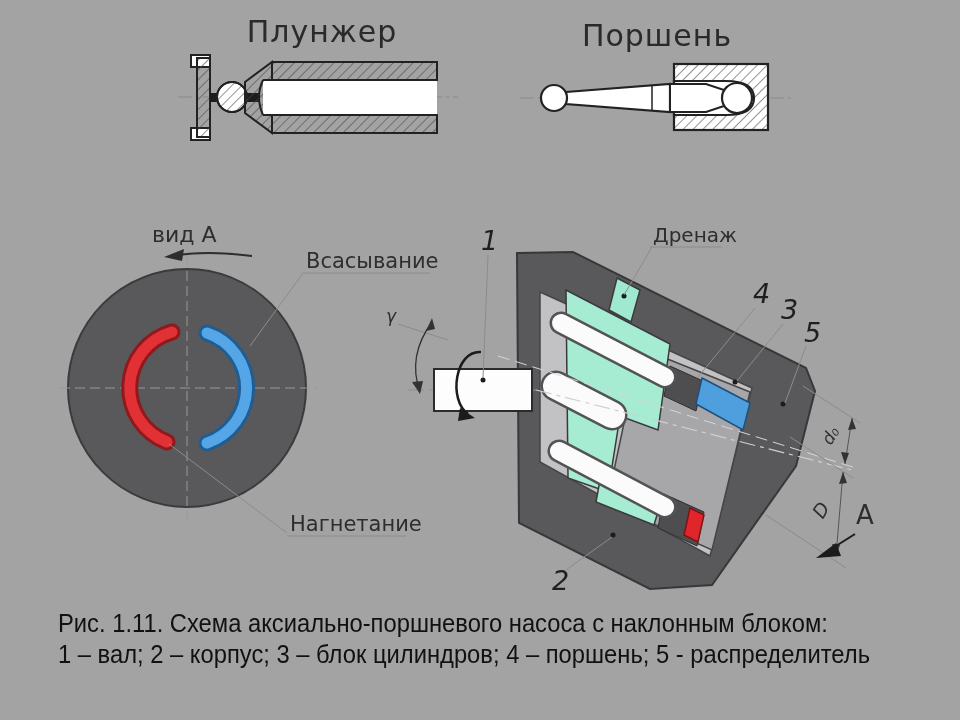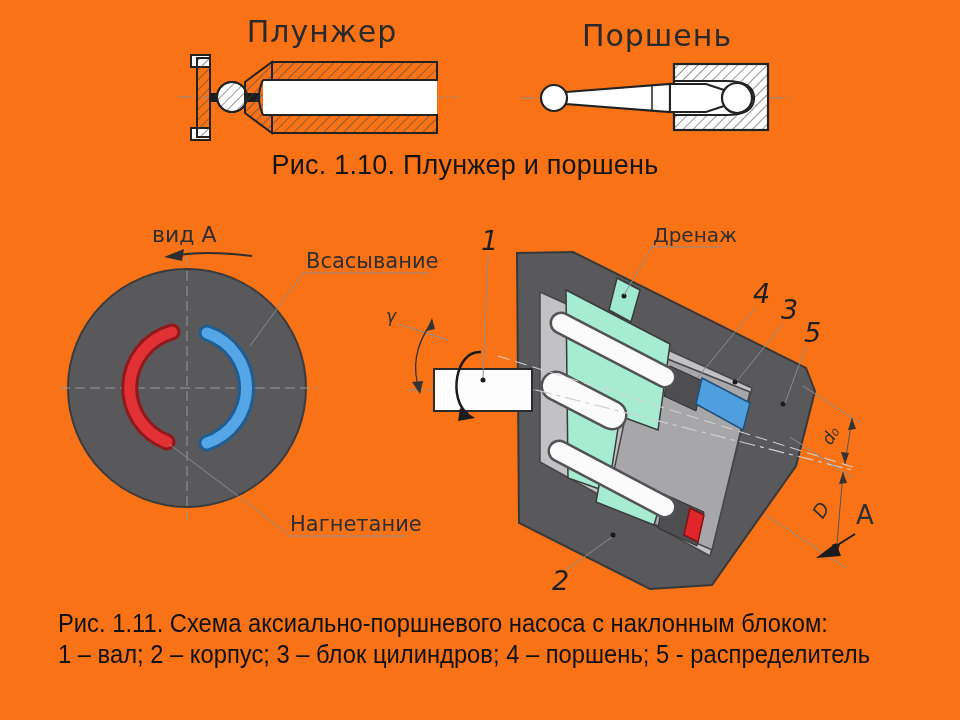--- a/index.html
+++ b/index.html
@@ -1,16 +1,16 @@
 <!DOCTYPE html>
 <html><head>
 <meta charset="utf-8">
 <style>
   html,body{margin:0;padding:0;background:#e8e8e8;}
-  .stage{position:relative;width:960px;height:720px;background:#f97316;overflow:hidden;
+  .stage{position:relative;width:960px;height:720px;background:#a3a3a3;overflow:hidden;
          font-family:"Liberation Sans", sans-serif;}
   .stage svg{position:absolute;left:0;top:0;}
   .cap110{position:absolute;left:0;top:150px;width:930px;text-align:center;
           font-size:27px;color:#141414;letter-spacing:0.2px;}
   .cap111{position:absolute;left:58px;top:608px;font-size:25px;line-height:31px;color:#111;
           transform:scaleX(0.95);transform-origin:left top;white-space:nowrap;}
   text{font-family:"DejaVu Sans", sans-serif;}
   .drawlbl{fill:#2a2a2c;}
   .ann{fill:#2e2e30;}
   .callout{fill:#1f1f21;font-style:italic;}
@@ -137,20 +137,19 @@
     <polygon points="843,472 839,484 847,483" fill="#333"></polygon>
     <polygon points="836,556 832,544 840,545" fill="#333"></polygon>
     <text x="824" y="515" font-size="19" font-style="italic" class="ann" text-anchor="middle" transform="rotate(-58 824 512)">D</text>
 
     <text x="856" y="524" font-size="26" class="ann">A</text>
     <line x1="855" y1="534" x2="828" y2="551" stroke="#1b1b1d" stroke-width="2"></line>
     <polygon points="816,558 836,543 841,556" fill="#1b1b1d"></polygon>
   </g>
 </svg>
 
-<div class="cap110">Рис. 1.10. Плунжер и поршень</div>
 
 <div class="cap111">
   <div>Рис. 1.11. Схема аксиально-поршневого насоса с наклонным блоком:</div>
   <div>1 – вал; 2 – корпус; 3 – блок цилиндров; 4 – поршень; 5 - распределитель</div>
 </div>
 
 </div>
 
 </body></html>

